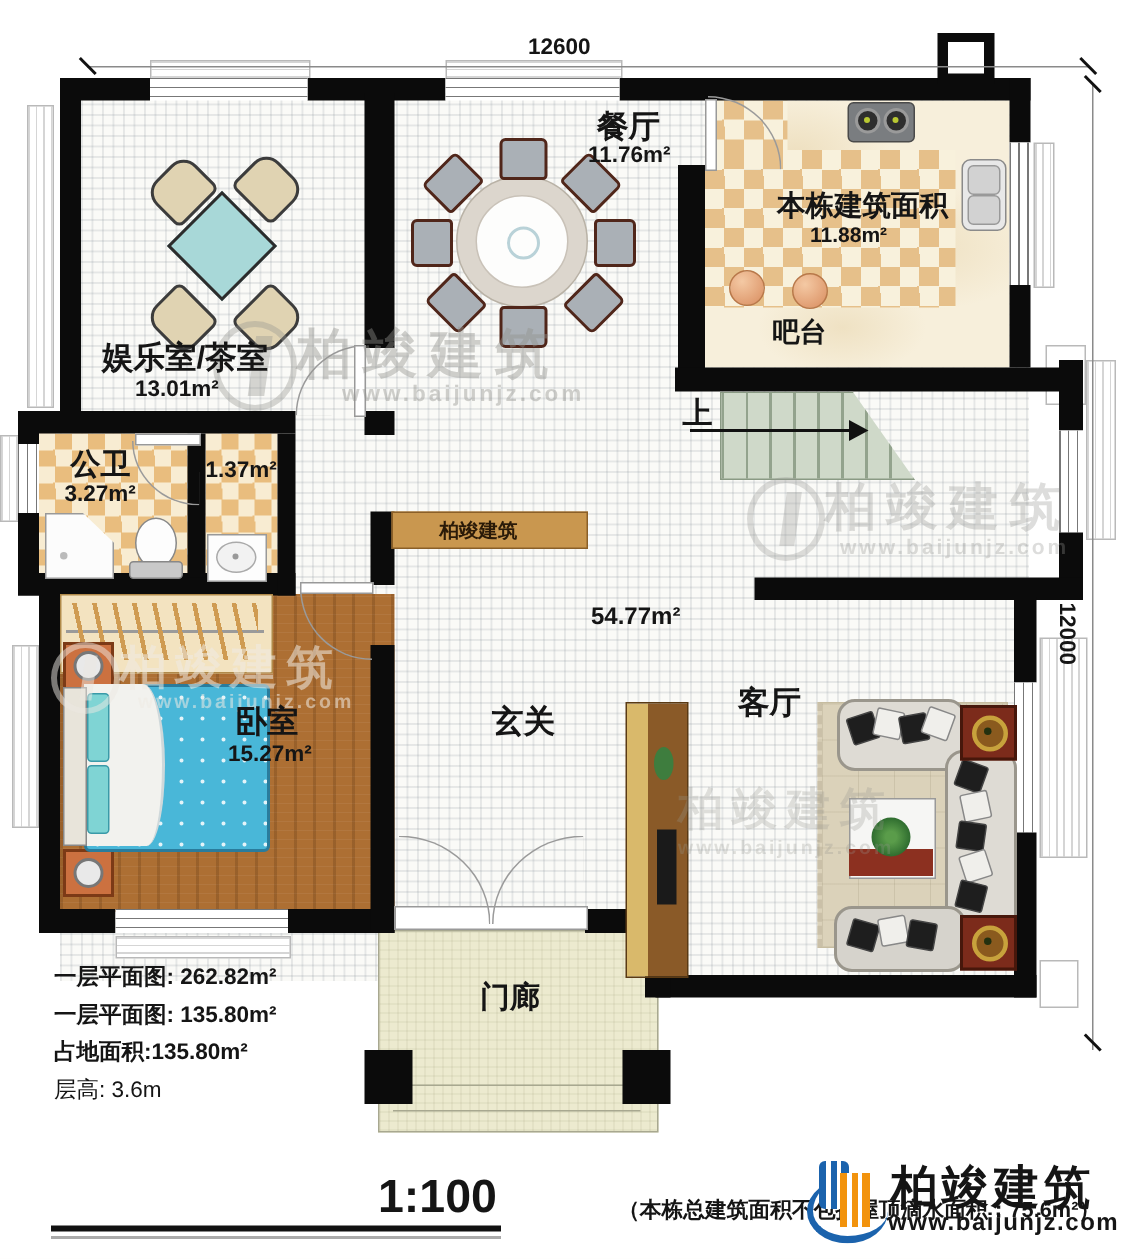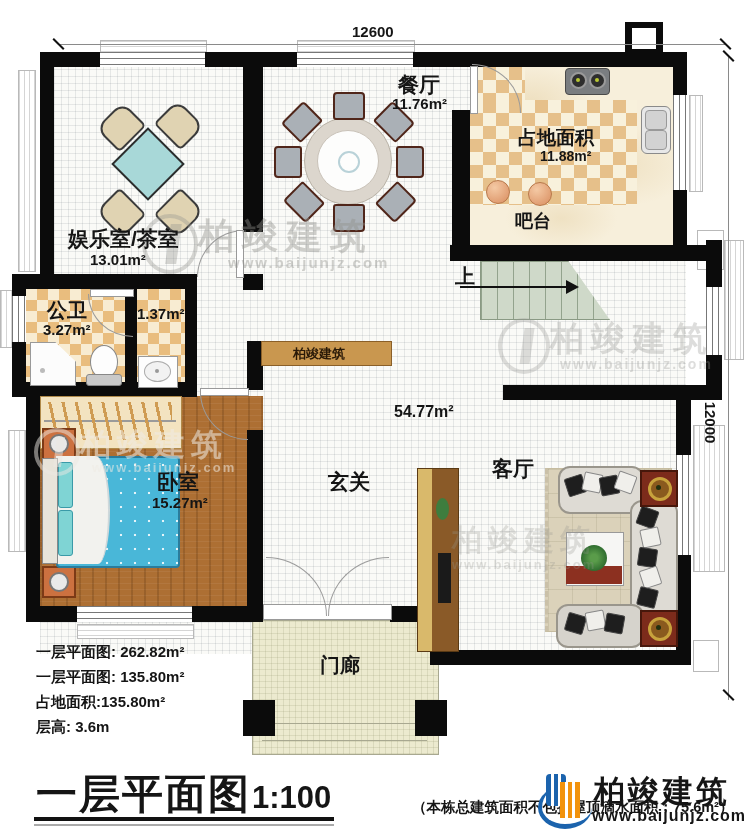--- a/index.html
+++ b/index.html
@@ -234,21 +234,21 @@
     </div>
   <div class="wm" style="left:550px;top:321px;font-size:34px;letter-spacing:7px;color:rgba(150,150,145,.32)">柏竣建筑</div>
   <div class="wm" style="left:560px;top:357px;font-size:14px;letter-spacing:2px;color:rgba(150,150,145,.32)">www.baijunjz.com</div>
   <div class="wm" style="left:452px;top:525px;font-size:30px;letter-spacing:6px;color:rgba(150,150,145,.28)">柏竣建筑</div>
   <div class="wm" style="left:452px;top:558px;font-size:13px;letter-spacing:2px;color:rgba(150,150,145,.28)">www.baijunjz.com</div>
 
   <div class="lbl" style="left:68px;top:228px;font-size:21px">娱乐室/茶室</div>
   <div class="lbl" style="left:90px;top:252px;font-size:15px">13.01m²</div>
   <div class="lbl" style="left:398px;top:74px;font-size:21px">餐厅</div>
   <div class="lbl" style="left:392px;top:96px;font-size:15px">11.76m²</div>
-  <div class="lbl" style="left:518px;top:128px;font-size:19px">占地面积</div>
+  <div class="lbl" style="left:518px;top:128px;font-size:19px">本栋建筑面积</div>
   <div class="lbl" style="left:540px;top:149px;font-size:14px">11.88m²</div>
   <div class="lbl" style="left:515px;top:212px;font-size:18px">吧台</div>
   <div class="lbl" style="left:47px;top:300px;font-size:20px">公卫</div>
   <div class="lbl" style="left:43px;top:322px;font-size:15px">3.27m²</div>
   <div class="lbl" style="left:137px;top:306px;font-size:15px">1.37m²</div>
   <div class="lbl" style="left:157px;top:471px;font-size:21px">卧室</div>
   <div class="lbl" style="left:152px;top:495px;font-size:15px">15.27m²</div>
   <div class="lbl" style="left:328px;top:471px;font-size:21px">玄关</div>
   <div class="lbl" style="left:492px;top:458px;font-size:21px">客厅</div>
   <div class="lbl" style="left:394px;top:404px;font-size:16px">54.77m²</div>
@@ -259,23 +259,22 @@
   <div class="tick" style="left:718px;top:43px"></div>
   <div class="lbl" style="left:352px;top:24px;font-size:15px">12600</div>
   <div class="dimline" style="left:728px;top:56px;width:1px;height:644px"></div>
   <div class="tick" style="left:721px;top:55px"></div>
   <div class="tick" style="left:721px;top:694px"></div>
   <div class="lbl" style="left:690px;top:415px;font-size:15px;transform:rotate(90deg);transform-origin:center">12000</div>
 
   <div class="lbl" style="left:36px;top:644px;font-size:15px;font-weight:600">一层平面图: 262.82m²</div>
   <div class="lbl" style="left:36px;top:669px;font-size:15px;font-weight:600">一层平面图: 135.80m²</div>
   <div class="lbl" style="left:36px;top:694px;font-size:15px;font-weight:600">占地面积:135.80m²</div>
-  <div class="lbl" style="left:36px;top:719px;font-size:15px;font-weight:700">层高: 3.6m</div>
-
-  <div class="lbl" style="left:36px;top:774px;font-size:41px;letter-spacing:2px">一层平面图</div>
+  <div class="lbl" style="left:36px;top:719px;font-size:15px;font-weight:400">层高: 3.6m</div>
+
   <div class="lbl" style="left:252px;top:782px;font-size:31px">1:100</div>
   <div class="abs" style="left:34px;top:817px;width:300px;height:4px;background:#111"></div>
   <div class="abs" style="left:34px;top:824px;width:300px;height:2px;background:#aaa"></div>
   <div class="lbl" style="left:412px;top:800px;font-size:14.5px;font-weight:600">（本栋总建筑面积不包括屋顶滴水面积：75.6m²）</div>
 
   <div class="abs" style="left:538px;top:774px;width:52px;height:50px">
     <div class="abs" style="left:0;top:12px;width:50px;height:38px;border:0 solid #1b63ad;border-bottom-width:5px;border-left-width:4px;border-radius:50%"></div>
     <div class="abs" style="left:8px;top:0;width:20px;height:32px;background:#1b63ad;border-radius:4px;background-image:linear-gradient(90deg,transparent 5px,#fff 5px 8px,transparent 8px 12px,#fff 12px 15px,transparent 15px)"></div>
     <div class="abs" style="left:22px;top:8px;width:20px;height:36px;background:#f2930d;background-image:linear-gradient(90deg,transparent 5px,#fff 5px 8px,transparent 8px 12px,#fff 12px 15px,transparent 15px)"></div>
   </div>

